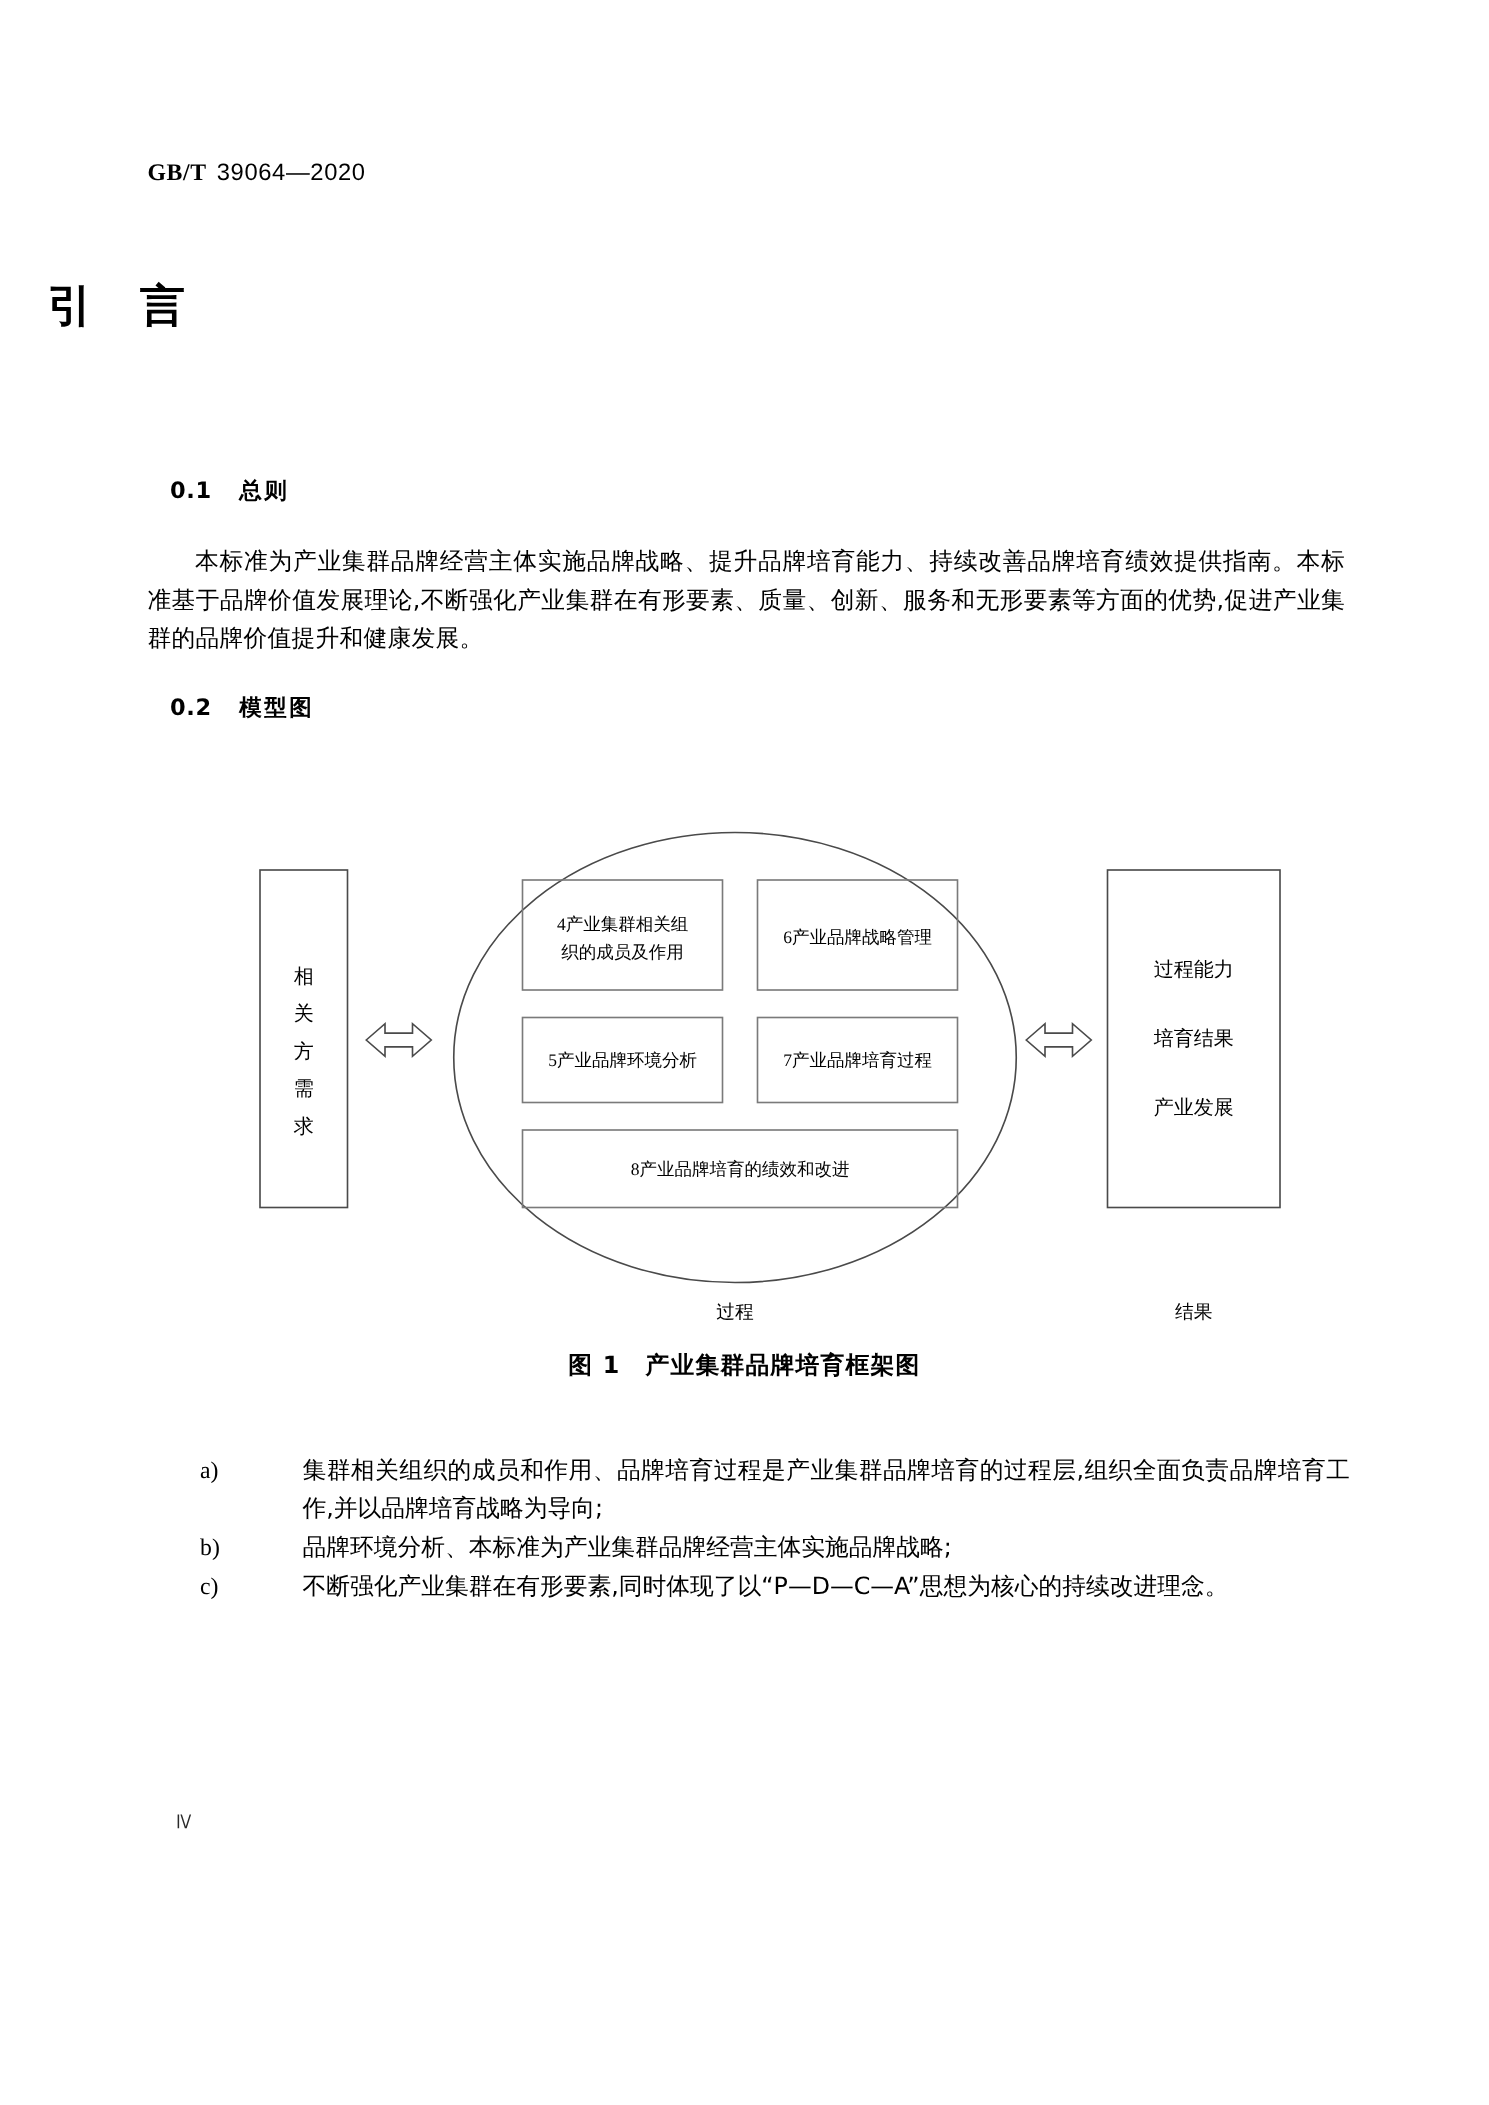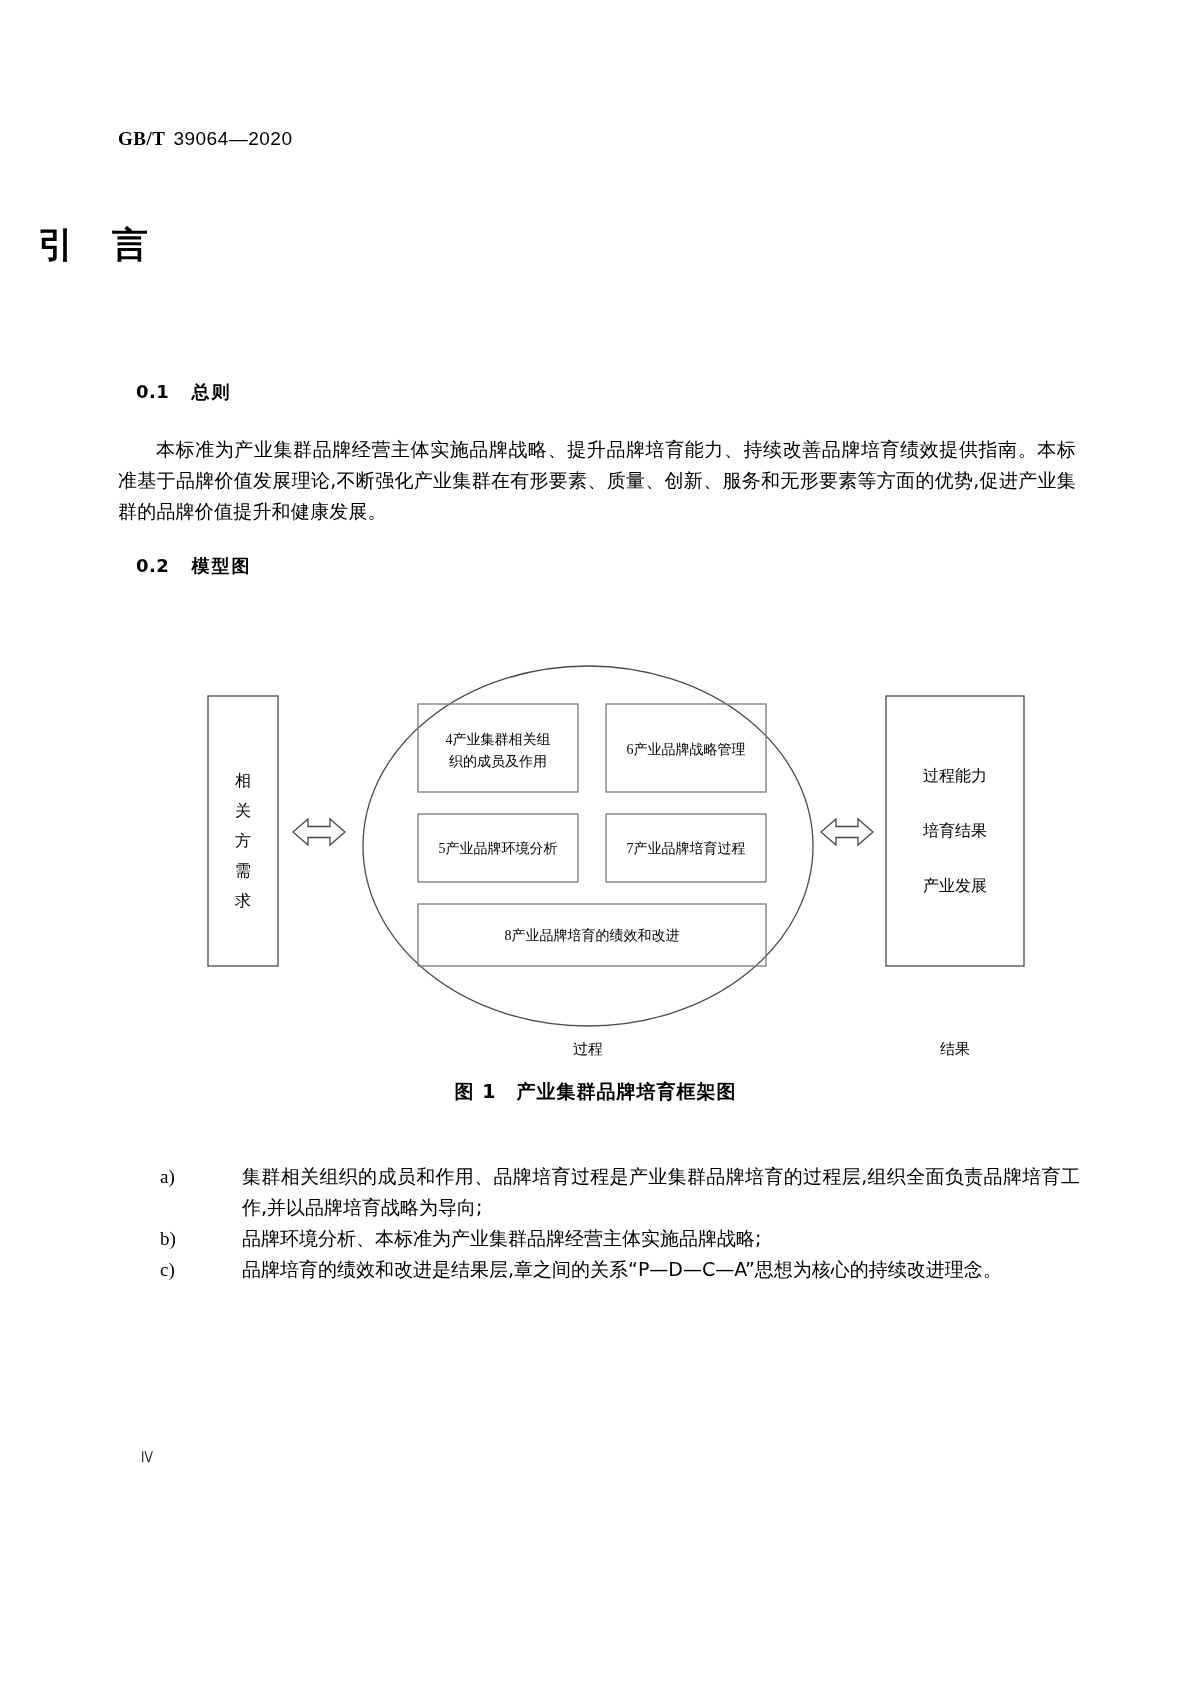--- a/index.html
+++ b/index.html
@@ -236,19 +236,19 @@
     <div class="li">
       <span class="marker">a)</span>
       <span class="li-text">集群相关组织的成员和作用、品牌培育过程是产业集群品牌培育的过程层,组织全面负责品牌培育工作,并以品牌培育战略为导向;</span>
     </div>
     <div class="li">
       <span class="marker">b)</span>
       <span class="li-text">品牌环境分析、本标准为产业集群品牌经营主体实施品牌战略;</span>
     </div>
     <div class="li">
       <span class="marker">c)</span>
-      <span class="li-text">品牌培育的绩效和改进是结果层,章之间的关系“P—D—C—A”思想为核心的持续改进理念。</span>
+      <span class="li-text">不断强化产业集群在有形要素,同时体现了以“P—D—C—A”思想为核心的持续改进理念。</span>
     </div>
   </div>
 
   <div class="page-num">Ⅳ</div>
 
 </div>
 
 </body></html>

